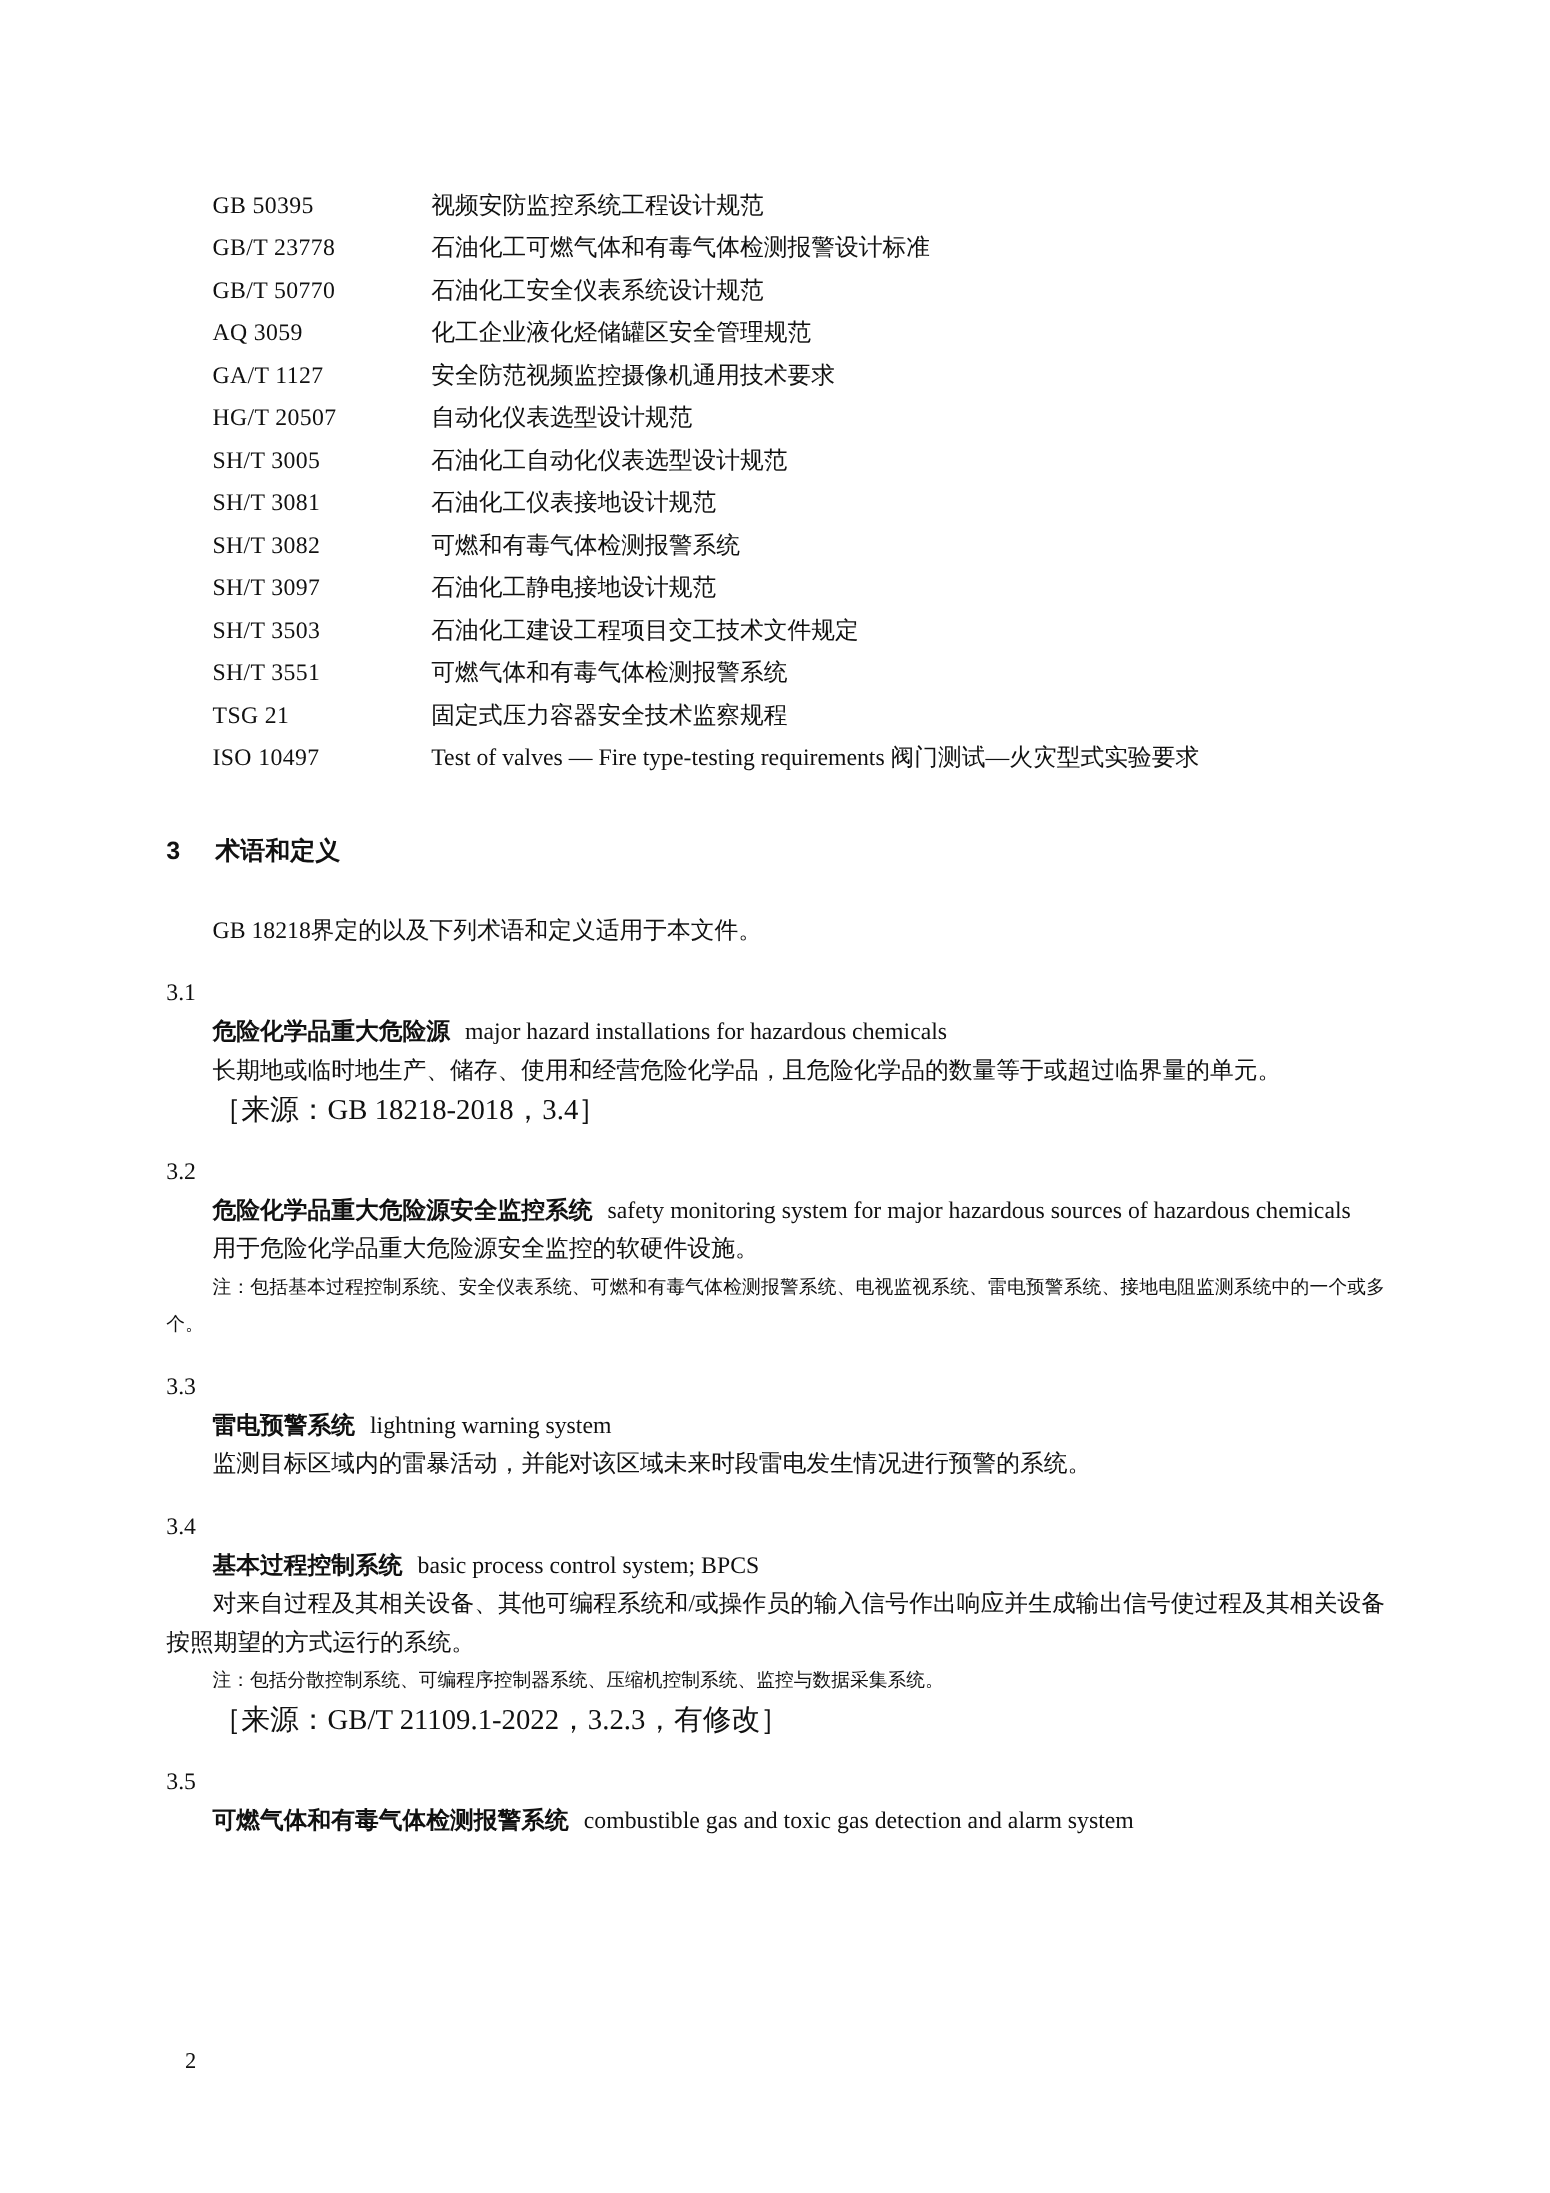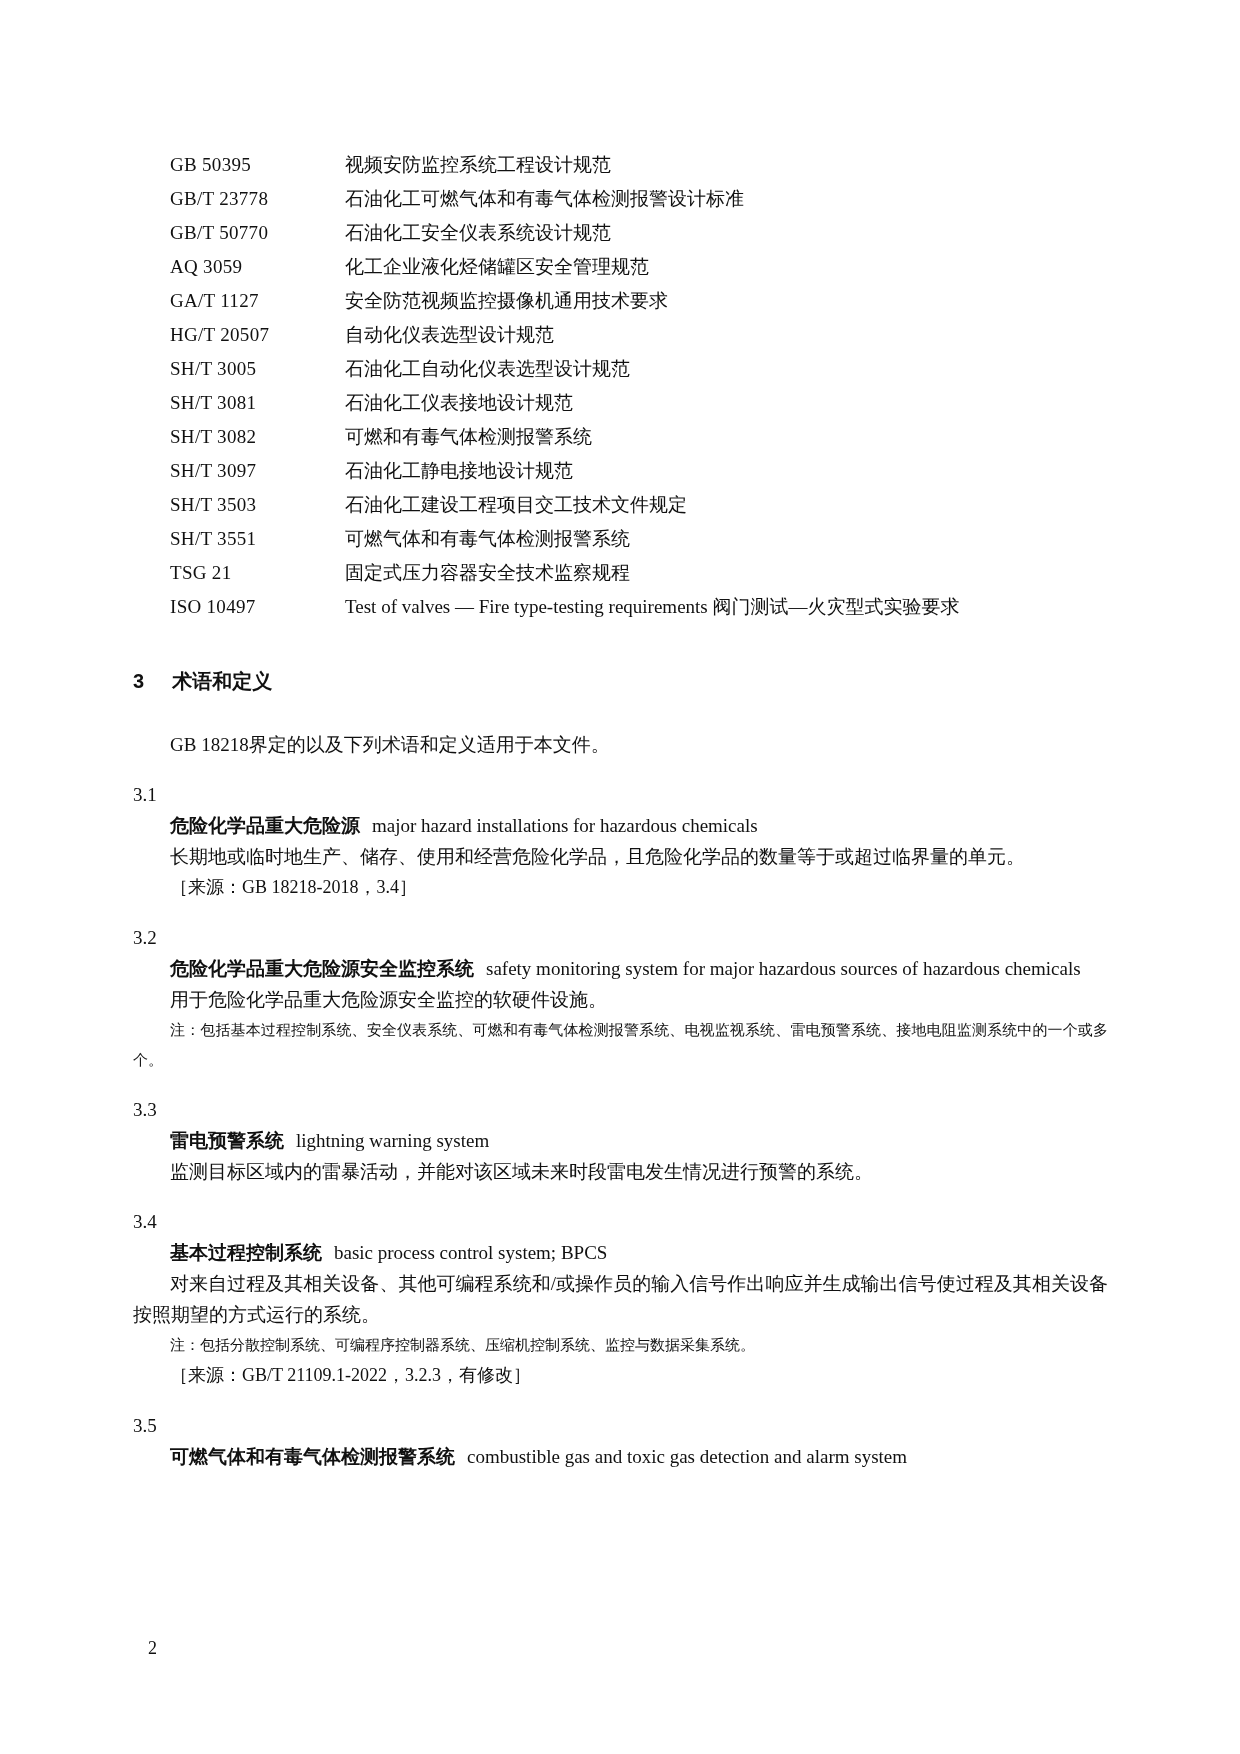--- a/index.html
+++ b/index.html
@@ -62,21 +62,21 @@
     font-weight: bold;
   }
   .term-en { margin-left: 12px; }
   .note {
     font-size: 15px;
     line-height: 30px;
     text-indent: 37px;
     text-align: justify;
   }
   .source {
-    font-size: 18px;
+    font-size: 23px;
     line-height: 31px;
     text-indent: 37px;
   }
   
   .page-number {
     position: absolute;
     left: 148px;
     top: 1638px;
     font-size: 18px;
   }

